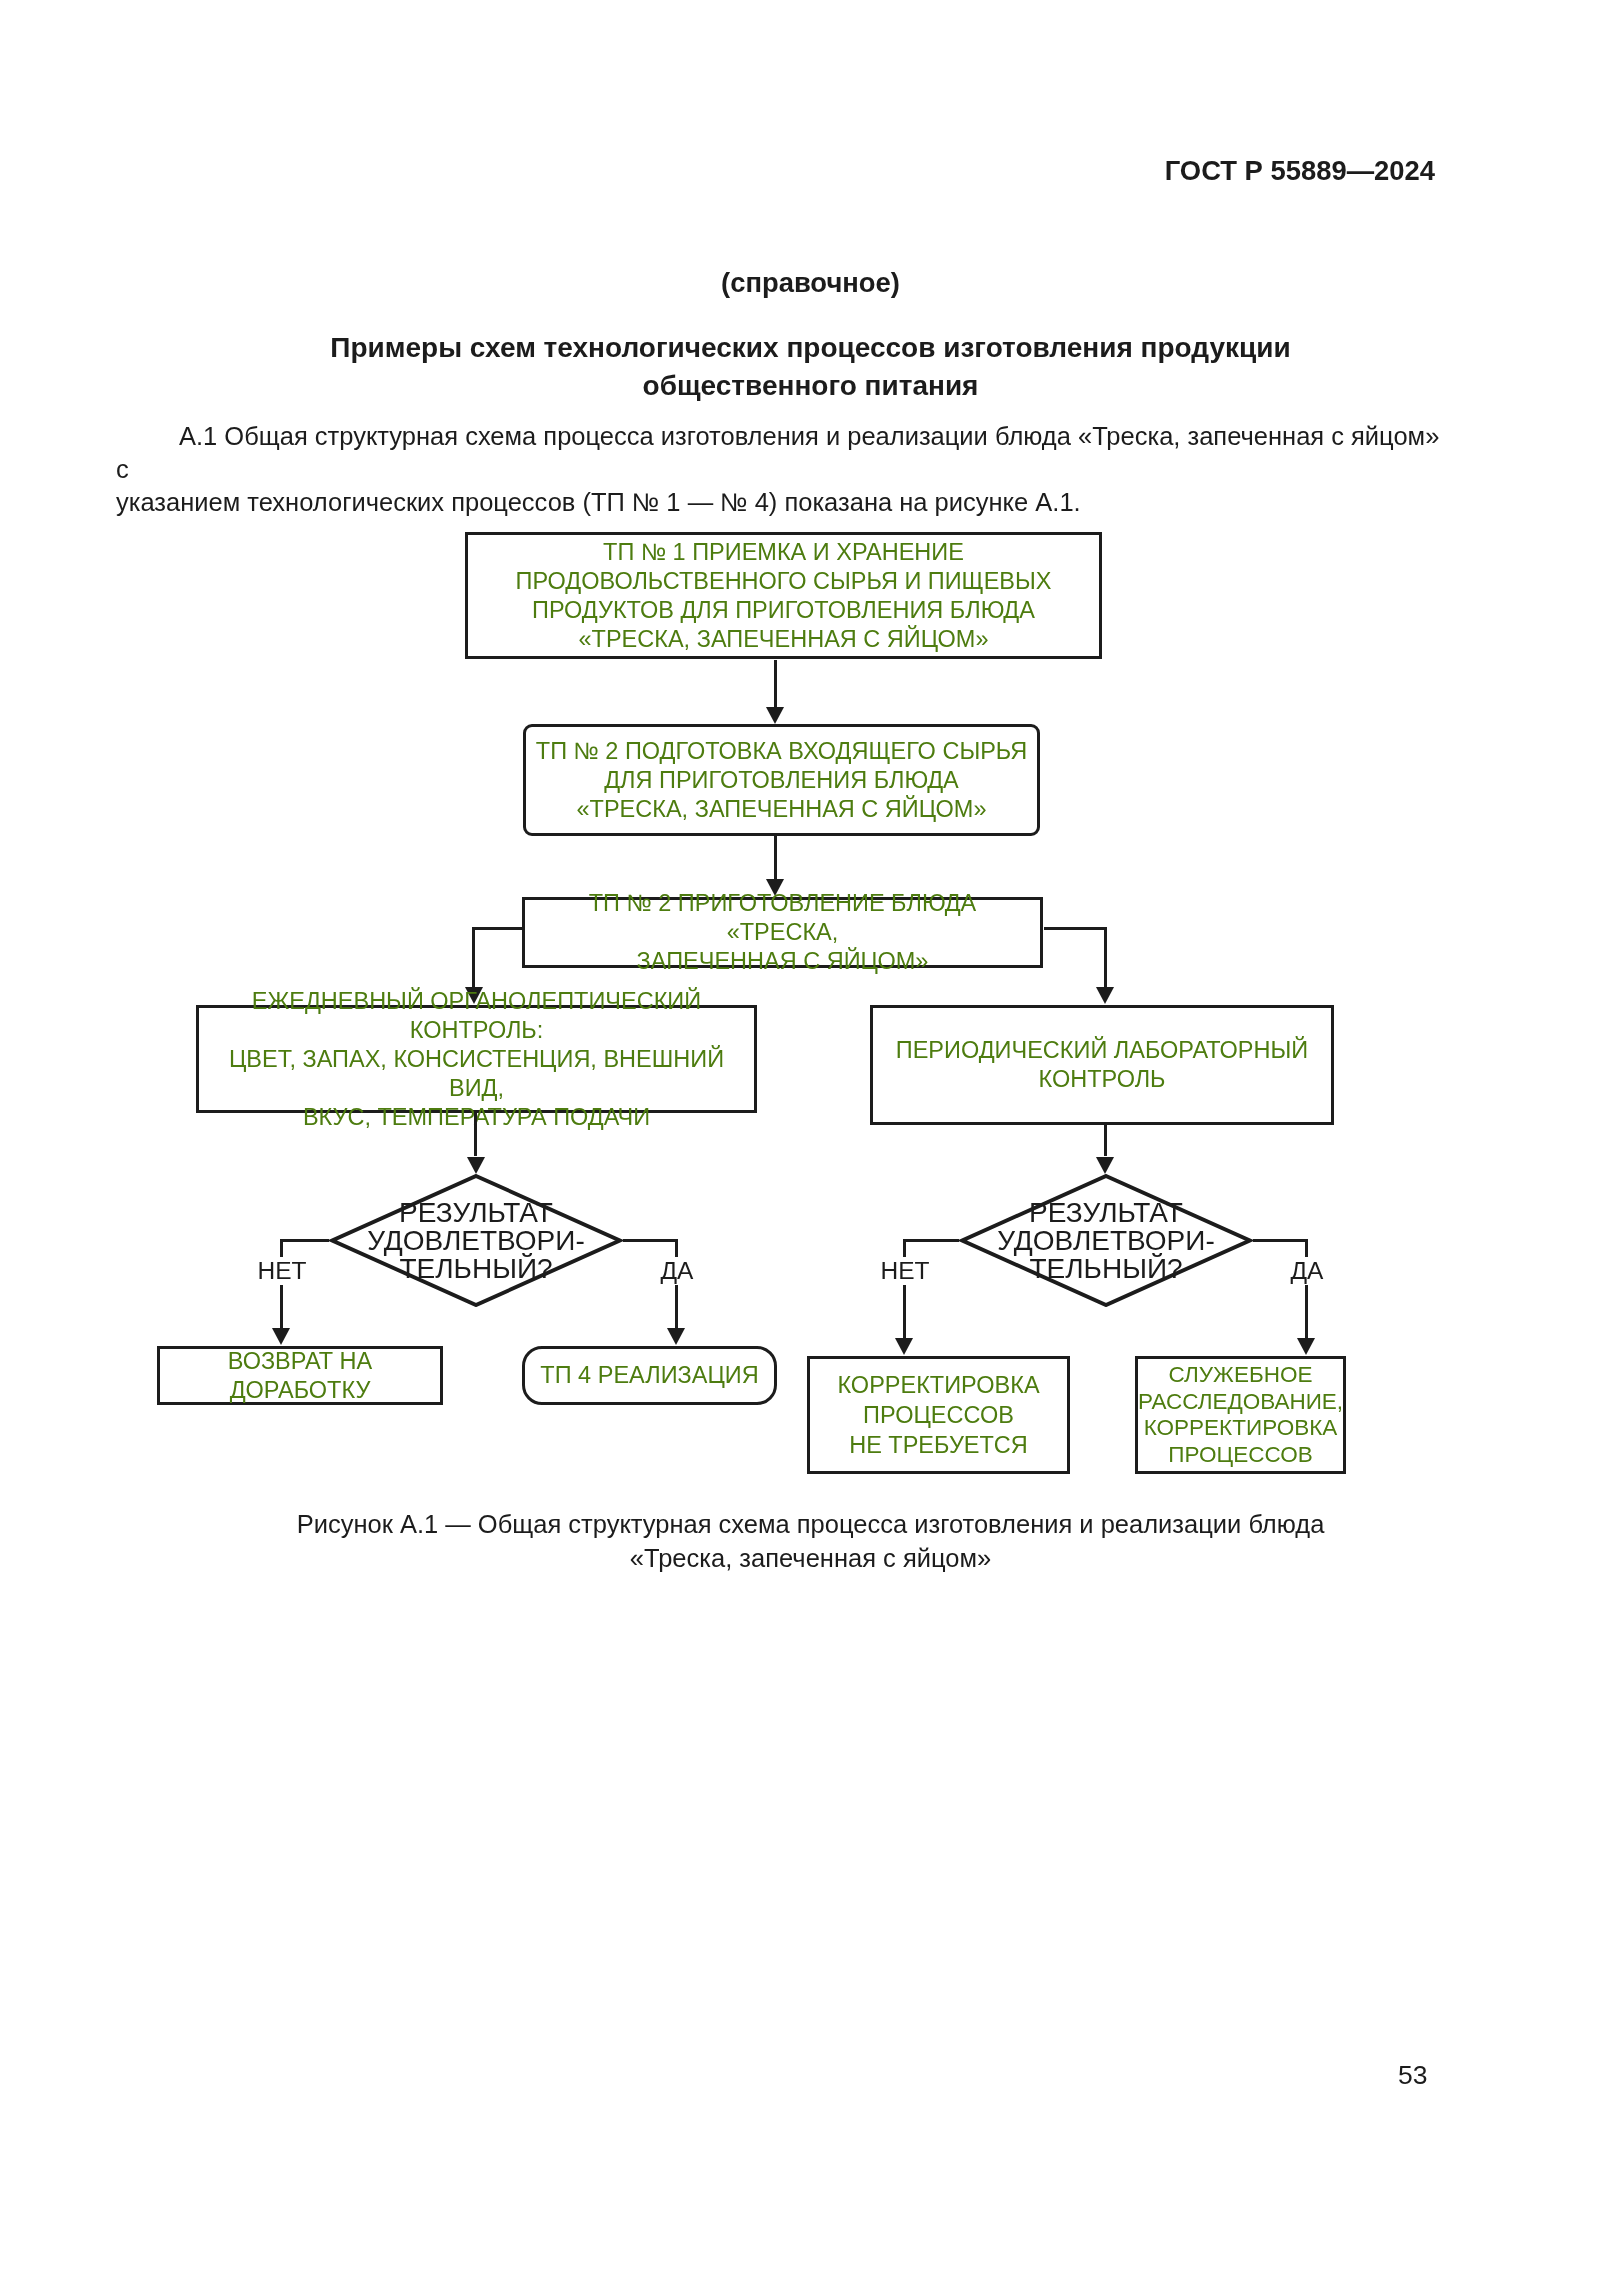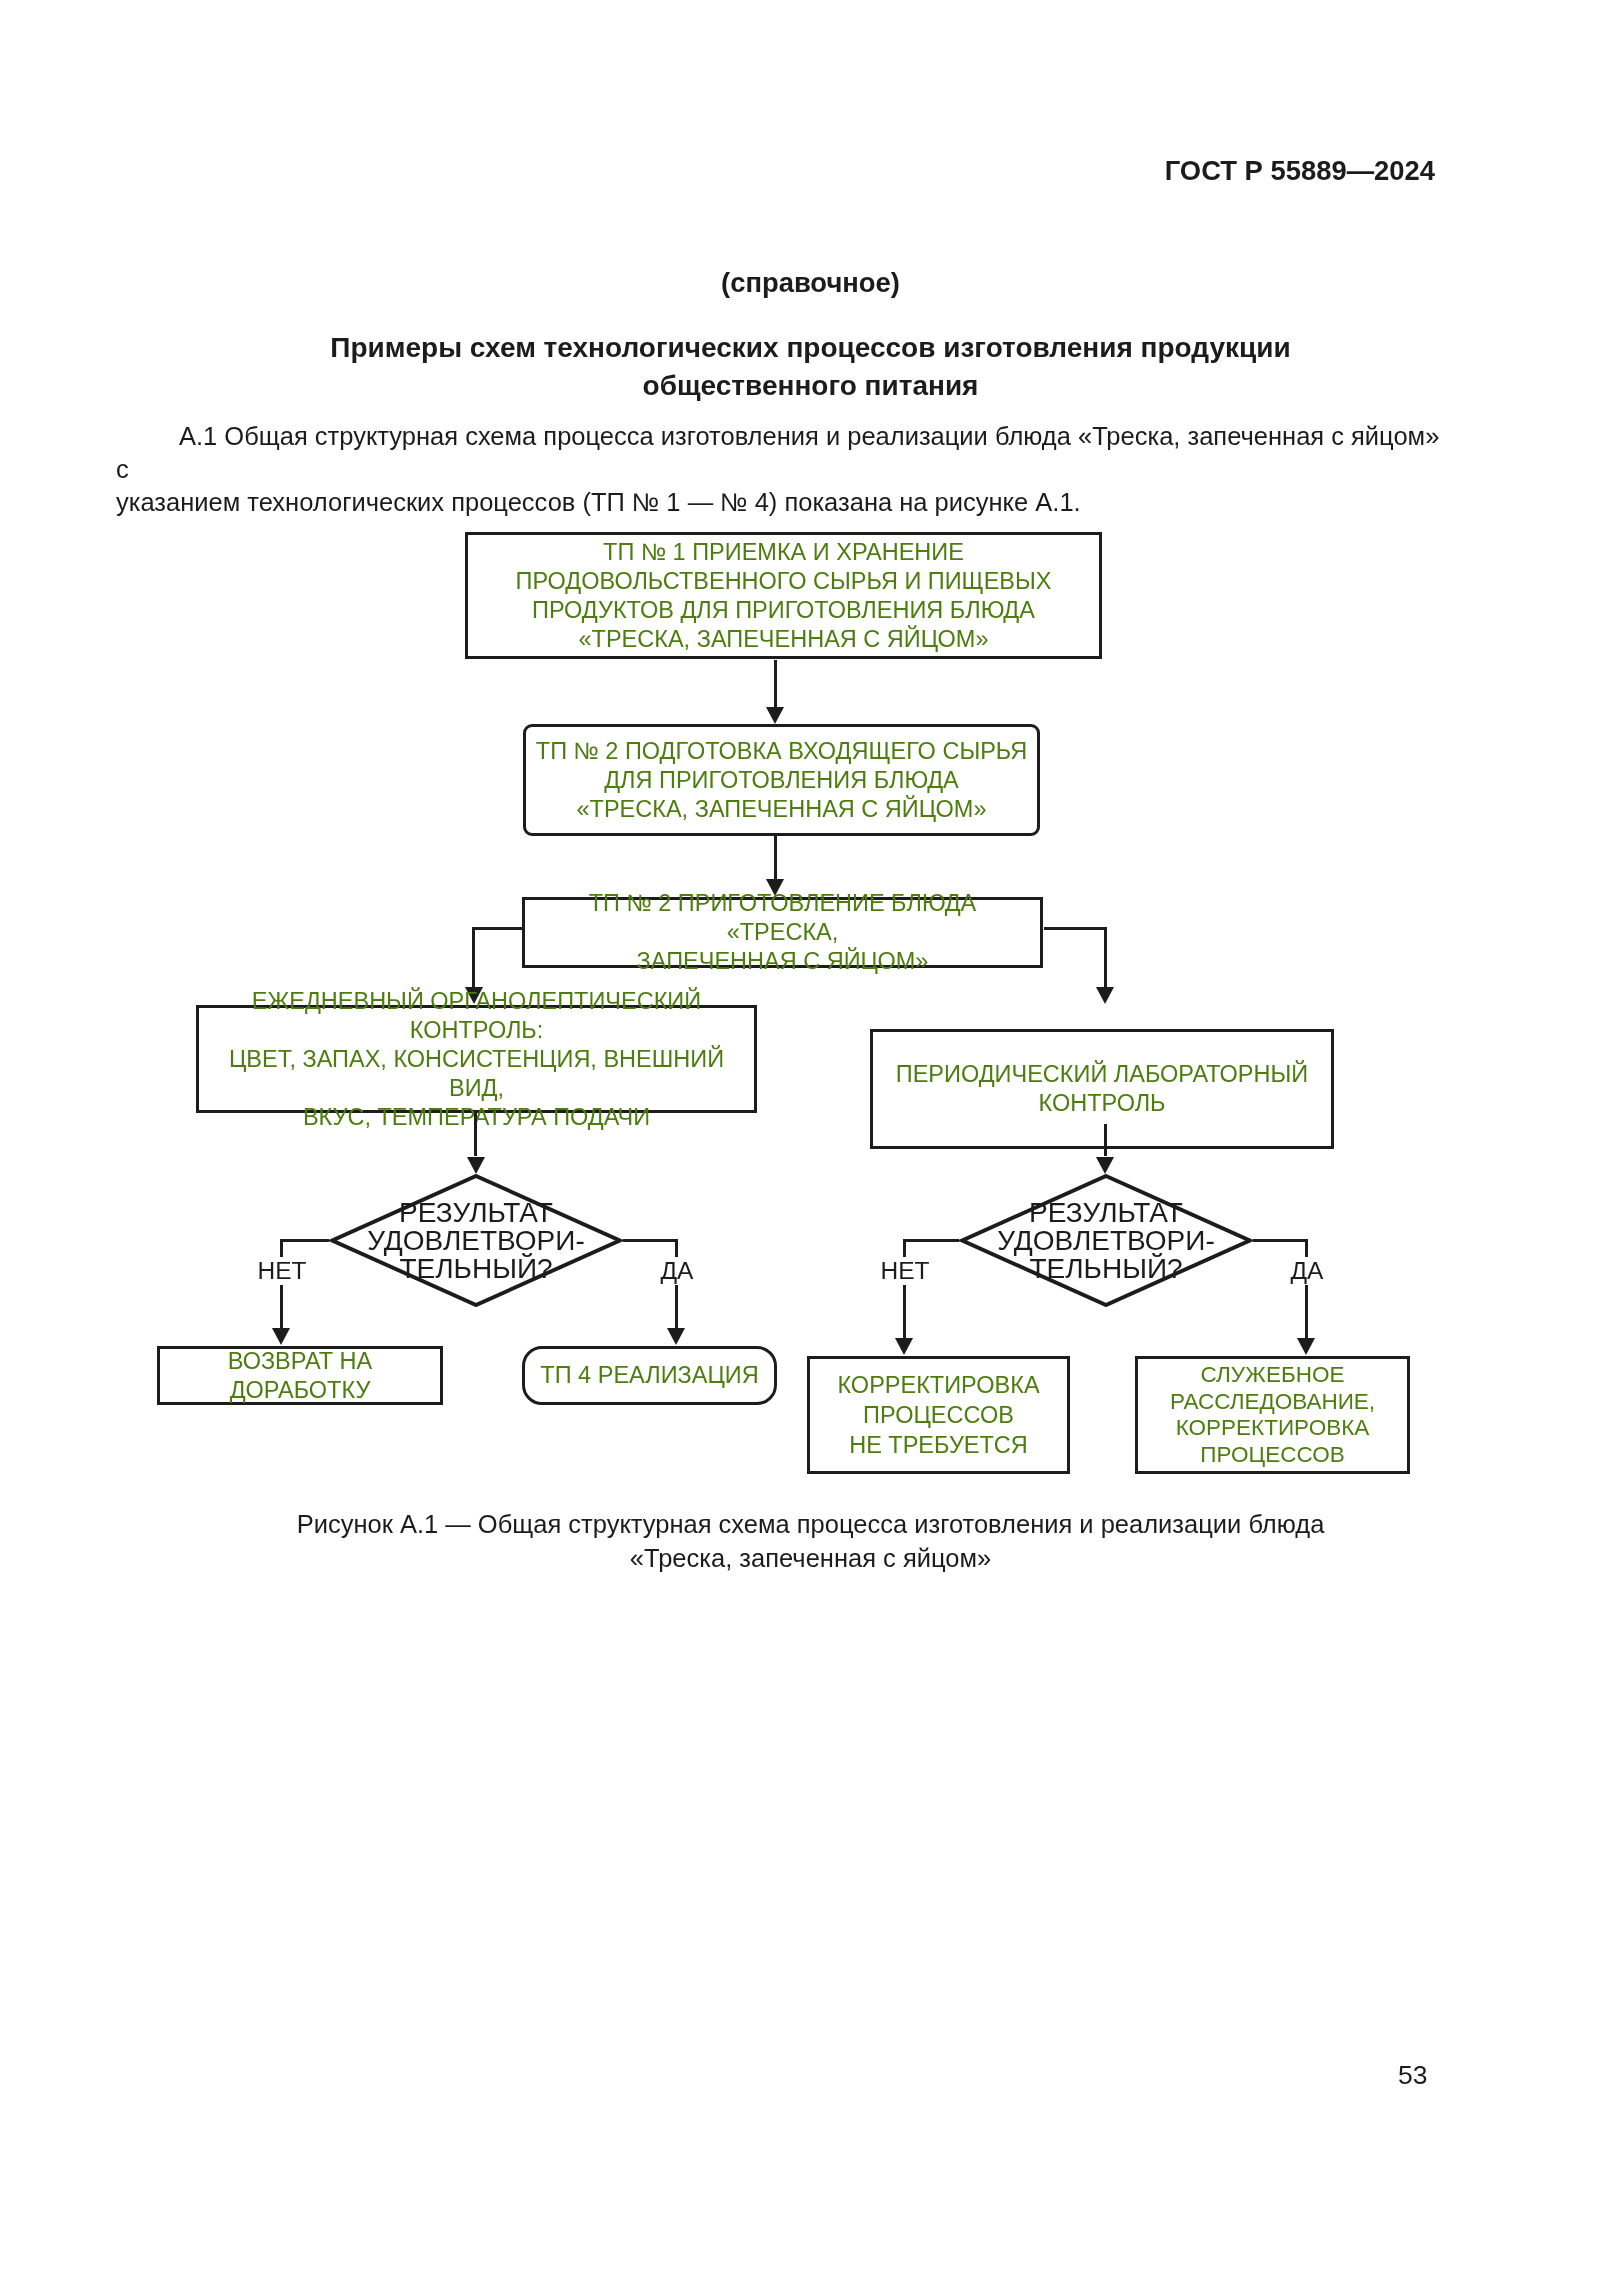--- a/index.html
+++ b/index.html
@@ -76,21 +76,21 @@
     <div class="arrowhead" style="left:465px; top:987px;"></div>
 
     <div class="hline" style="left:1044px; top:927px; width:62px;"></div>
     <div class="vline" style="left:1104px; top:927px; height:60px;"></div>
     <div class="arrowhead" style="left:1096px; top:987px;"></div>
 
     <div class="box" style="left:196px; top:1005px; width:561px; height:108px; padding:3.9px 7.8px;">ЕЖЕДНЕВНЫЙ ОРГАНОЛЕПТИЧЕСКИЙ КОНТРОЛЬ:
 ЦВЕТ, ЗАПАХ, КОНСИСТЕНЦИЯ, ВНЕШНИЙ ВИД,
 ВКУС, ТЕМПЕРАТУРА ПОДАЧИ</div>
 
-    <div class="box" style="left:870px; top:1005px; width:464px; height:120px; padding:3.9px 7.8px;margin-top:24px;">ПЕРИОДИЧЕСКИЙ ЛАБОРАТОРНЫЙ
+    <div class="box" style="left:870px; top:1005px; width:464px; height:120px; padding:3.9px 7.8px;">ПЕРИОДИЧЕСКИЙ ЛАБОРАТОРНЫЙ
 КОНТРОЛЬ</div>
 
     <div class="vline" style="left:474px; top:1112px; height:44px;"></div>
     <div class="arrowhead" style="left:467px; top:1157px;"></div>
 
     <div class="vline" style="left:1104px; top:1124px; height:32px;"></div>
     <div class="arrowhead" style="left:1096px; top:1157px;"></div>
 
     <div class="diamond" style="left:329px; top:1174px;">
       <svg viewBox="0 0 300 136">
@@ -131,21 +131,21 @@
     <div class="branch-label" style="left:1307px; top:1257px;">ДА</div>
 
     <div class="box" style="left:157px; top:1346px; width:286px; height:59px;">ВОЗВРАТ НА ДОРАБОТКУ</div>
 
     <div class="box" style="left:522px; top:1346px; width:255px; height:59px;border-radius:20px;">ТП 4 РЕАЛИЗАЦИЯ</div>
 
     <div class="box" style="left:807px; top:1356px; width:263px; height:118px; line-height:30px;">КОРРЕКТИРОВКА
 ПРОЦЕССОВ
 НЕ ТРЕБУЕТСЯ</div>
 
-    <div class="box" style="left:1135px; top:1356px; width:275px; height:118px; font-size:22.5px; line-height:26.5px;">СЛУЖЕБНОЕ
+    <div class="box" style="left:1135px; top:1356px; width:211px; height:118px; font-size:22.5px; line-height:26.5px;">СЛУЖЕБНОЕ
 РАССЛЕДОВАНИЕ,
 КОРРЕКТИРОВКА
 ПРОЦЕССОВ</div>
   </div>
 
   <div class="center-text ml" style="top:1507px; font-size:25.5px; line-height:34px;">Рисунок А.1 — Общая структурная схема процесса изготовления и реализации блюда
 «Треска, запеченная с яйцом»</div>
 
   <div class="abs" style="left:1398px; top:2060px; font-size:26.5px;">53</div>
 

